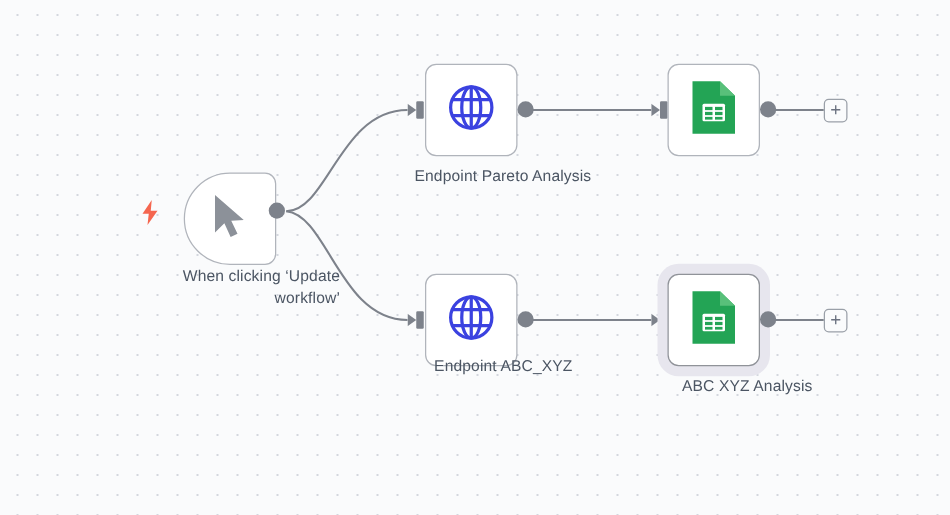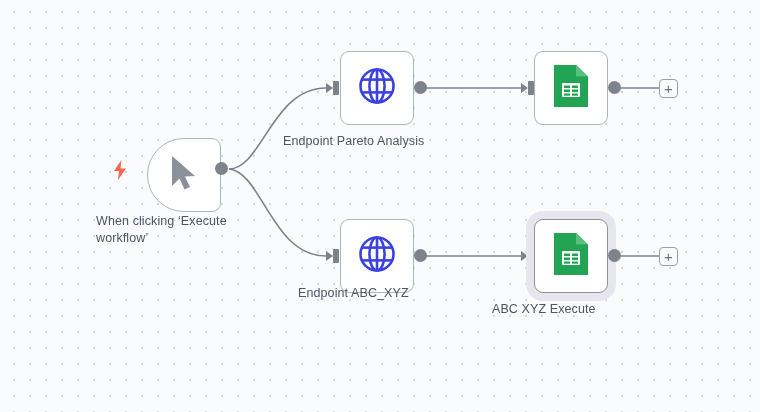--- a/index.html
+++ b/index.html
@@ -56,21 +56,21 @@
     border: 1px solid #b0b4bb;
     border-radius: 37px 9px 9px 37px;
     box-sizing: border-box;
     display: flex;
     align-items: center;
     justify-content: center;
   }
 
   .node-label {
     position: absolute;
-    text-align: left;
+    text-align: right;
     font-size: 12.5px;
     color: #4b5563;
     line-height: 17px;
     letter-spacing: 0.1px;
     white-space: pre-line;
     pointer-events: none;
   }
 
   
   .out-port {
@@ -134,21 +134,21 @@
   </div>
 
   <div class="trigger-node" style="left:147px; top:138px;">
     <span>
       <svg width="34" height="38" viewBox="0 0 34 38" xmlns="http://www.w3.org/2000/svg">
         <path d="M5 2 L5 32 L12.5 24.5 L17.5 35.5 L23 33 L18 22.5 L28 22 Z" fill="#8c9199"></path>
       </svg>
     </span>
   </div>
   <div class="out-port" style="left:215px; top:162px;"></div>
-  <div class="node-label" style="left:96px; top:213px; width:176px;">When clicking ‘Execute
+  <div class="node-label" style="left:96px; top:213px; width:176px;">When clicking ‘Update
 workflow’</div>
 
   <div class="in-port" style="left:326px; top:80px;">
     <svg width="16" height="16" viewBox="0 0 16 16" xmlns="http://www.w3.org/2000/svg">
       <path d="M0 3 L7 8 L0 13 Z" fill="#7d828b"></path>
       <rect x="7" y="1" width="6" height="14" rx="1" fill="#7d828b"></rect>
     </svg>
   </div>
   <div class="node" style="left:340px; top:51px;">
     <span>
@@ -223,16 +223,16 @@
         <rect x="12" y="22.5" width="6" height="2.6" fill="#23a455"></rect>
         <rect x="20" y="22.5" width="6" height="2.6" fill="#23a455"></rect>
         <rect x="12" y="26.5" width="6" height="2.6" fill="#23a455"></rect>
         <rect x="20" y="26.5" width="6" height="2.6" fill="#23a455"></rect>
         <rect x="12" y="30.5" width="6" height="2.2" fill="#23a455"></rect>
         <rect x="20" y="30.5" width="6" height="2.2" fill="#23a455"></rect>
       </svg>
     </span>
   </div>
   <div class="out-port" style="left:608px; top:249px;"></div>
-  <div class="node-label" style="left:492px; top:301px; width:158px;">ABC XYZ Execute</div>
+  <div class="node-label" style="left:492px; top:301px; width:158px;">ABC XYZ Analysis</div>
   <div class="plus-btn" style="left:659px; top:247px;">+</div>
 
 </div>
 
 </body></html>

